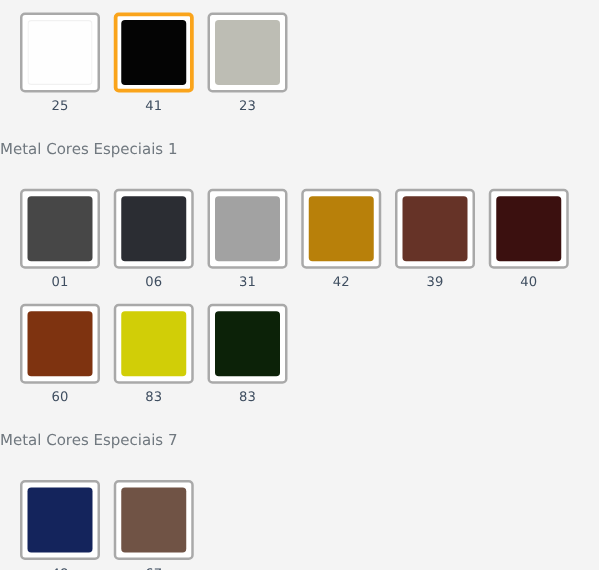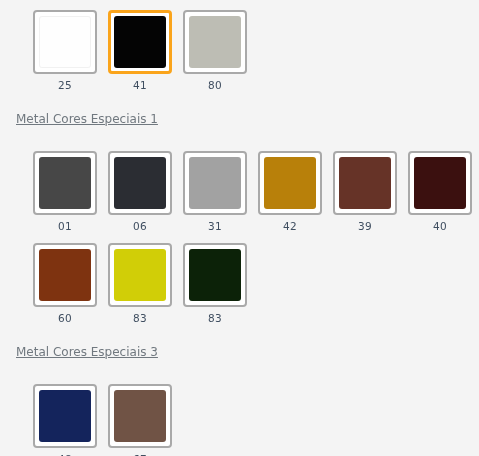--- a/index.html
+++ b/index.html
@@ -31,21 +31,20 @@
 
   .group-rows {
     padding-left: 16px;
     padding-right: 6px;
   }
 
   .swatch-row {
     display: flex;
     flex-wrap: nowrap;
     align-items: flex-end;
-    margin-left: 17px;
   }
 
   .swatch-cell {
     width: 64px;
     margin-right: 11px;
     display: flex;
     flex-direction: column;
     align-items: center;
     cursor: pointer;
   }
@@ -84,24 +83,22 @@
     line-height: 1;
     margin-top: 6px;
     letter-spacing: 0.2px;
     text-align: center;
     user-select: none;
   }
 
   .group-title {
     font-size: 12px;
     color: #70787f;
-    padding-left: 16px;
     line-height: 1;
     user-select: none;
-    text-decoration: underline;
   }
 
   
   .row-gap-top     { padding-top: 10px; }
   .row-gap-mid     { padding-top: 12px; }
   .title-gap       { padding-top: 22px; }
   .after-title-gap { padding-top: 26px; }
 </style>
 </head>
 <body>
@@ -120,21 +117,21 @@
             <div class="swatch-cell is-selected" aria-selected="true">
               <div class="swatch-frame">
                 <div class="swatch-chip" style="background: rgb(4, 4, 4);"></div>
               </div>
               <div class="swatch-label">41</div>
             </div>
             <div class="swatch-cell">
               <div class="swatch-frame">
                 <div class="swatch-chip" style="background: rgb(189, 189, 180);"></div>
               </div>
-              <div class="swatch-label">80</div>
+              <div class="swatch-label">23</div>
             </div>
           </div>
         </div>
       </div>
       <div class="group">
         <div class="group-title title-gap">Metal Cores Especiais 1</div>
         <div class="group-rows">
           <div class="swatch-row after-title-gap">
             <div class="swatch-cell">
               <div class="swatch-frame">
@@ -189,21 +186,21 @@
             <div class="swatch-cell">
               <div class="swatch-frame">
                 <div class="swatch-chip" style="background: rgb(12, 34, 8);"></div>
               </div>
               <div class="swatch-label">83</div>
             </div>
           </div>
         </div>
       </div>
       <div class="group">
-        <div class="group-title title-gap">Metal Cores Especiais 3</div>
+        <div class="group-title title-gap">Metal Cores Especiais 7</div>
         <div class="group-rows">
           <div class="swatch-row after-title-gap">
             <div class="swatch-cell">
               <div class="swatch-frame">
                 <div class="swatch-chip" style="background: rgb(20, 36, 92);"></div>
               </div>
               <div class="swatch-label">48</div>
             </div>
             <div class="swatch-cell">
               <div class="swatch-frame">

